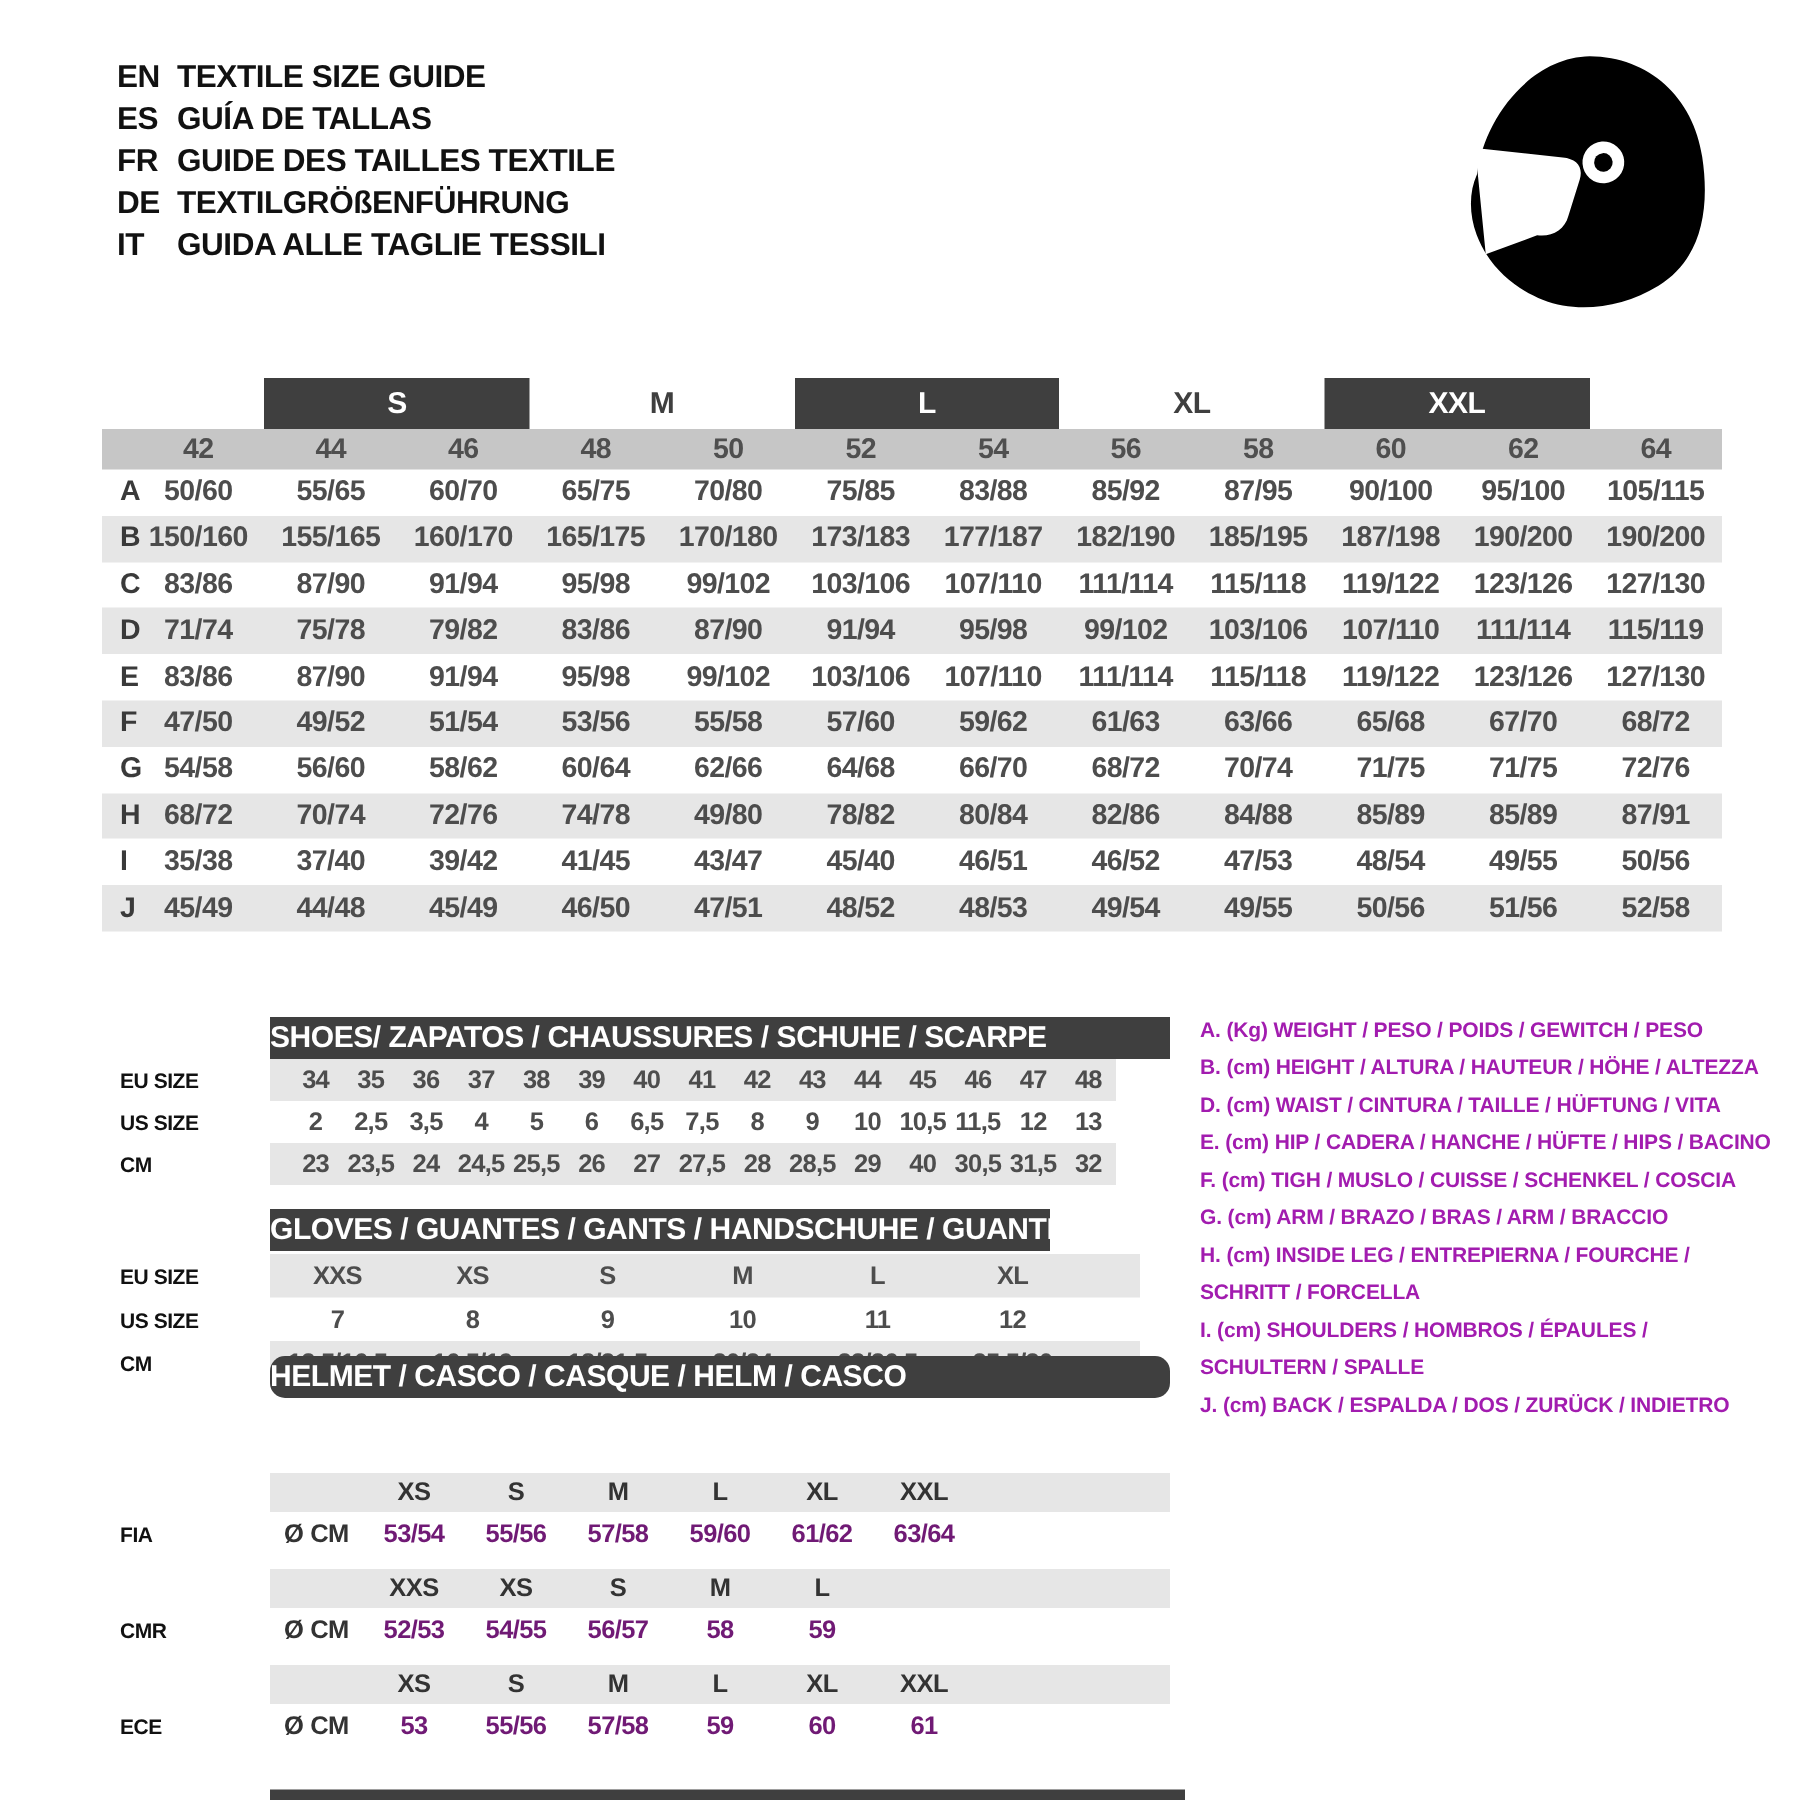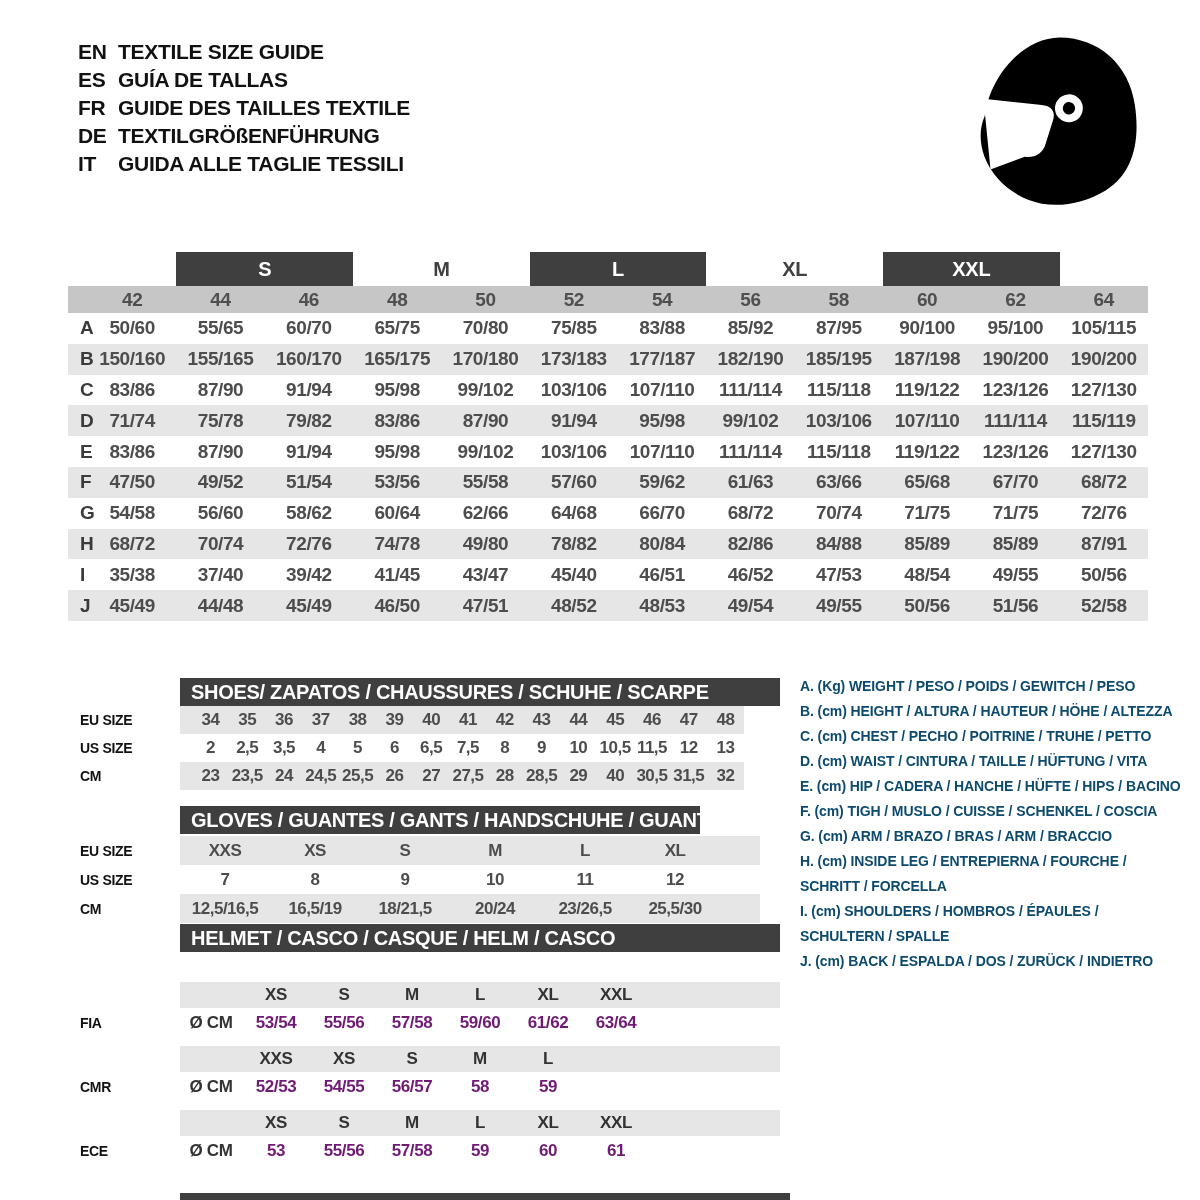--- a/index.html
+++ b/index.html
@@ -26,24 +26,24 @@
   .numrow{height:27px;background:#c6c6c6;display:flex;}
   .trow{height:30.8px;display:flex;}
   .stripe{background:#e6e6e6;}
   .tlabel{width:8px;padding-left:12px;display:flex;align-items:center;font-size:19px;color:#3a3a3a;}
   .tcell{flex:1;display:flex;align-items:center;justify-content:center;
         font-size:19px;color:#4d4d4d;letter-spacing:-0.4px;white-space:nowrap;}
   .numrow .tcell{color:#4f4f4f;}
 
   
   .sec-title{position:absolute;height:28px;background:#3f3f3f;color:#fff;display:flex;align-items:center;
-        padding-left:11px;font-size:20px;letter-spacing:-0.3px;white-space:nowrap;box-sizing:border-box;}
+        padding-left:0;font-size:20px;letter-spacing:-0.3px;white-space:nowrap;box-sizing:border-box;}
   .shoes-title{left:180px;top:678px;width:600px;}
   .gloves-title{left:180px;top:806px;width:520px;}
-  .helmet-title{left:180px;top:924px;width:600px;}
+  .helmet-title{left:180px;top:904px;width:600px;border-radius:10px;}
 
   
   .secrows{position:absolute;left:68px;width:712px;}
   .shoes-rows{top:706px;}
   .gloves-rows{top:836px;}
   .helmet-groups{top:982px;}
   .srow{position:relative;height:28px;}
   .gloves-rows .srow{height:29px;}
   .slabel{position:absolute;left:12px;top:0;height:100%;display:flex;align-items:center;
         font-size:14px;letter-spacing:-0.3px;color:#111;white-space:nowrap;}
@@ -57,21 +57,21 @@
   .hrow-v{height:30px;}
   .hband{width:600px;}
   .hunit{width:62px;display:flex;align-items:center;justify-content:center;font-size:17px;
         color:#333;letter-spacing:-0.3px;white-space:nowrap;}
   .hcell{width:68px;display:flex;align-items:center;justify-content:center;font-size:17px;
         color:#701a75;letter-spacing:-0.4px;white-space:nowrap;}
   .hrow-h .hcell{color:#333;}
 
   
   .legend{position:absolute;left:800px;top:674px;width:392px;}
-  .lline{display:block;line-height:25px;font-size:14px;letter-spacing:-0.1px;color:#0c4a6e;}
+  .lline{display:block;line-height:25px;font-size:14px;letter-spacing:-0.1px;color:#a21caf;}
 
   
   .bottom-bar{position:absolute;left:180px;top:1193px;width:610px;height:7px;background:#3f3f3f;}
 </style>
 </head>
 <body>
 
 <div class="page">
 
   <div class="langs">
@@ -462,23 +462,20 @@
     </div>
 
   <div class="legend">
       <div class="litem">
         <div class="lline">A. (Kg) WEIGHT / PESO / POIDS / GEWITCH / PESO</div>
       </div>
       <div class="litem">
         <div class="lline">B. (cm) HEIGHT / ALTURA / HAUTEUR / HÖHE / ALTEZZA</div>
       </div>
       <div class="litem">
-        <div class="lline">C. (cm) CHEST / PECHO / POITRINE / TRUHE / PETTO</div>
-      </div>
-      <div class="litem">
         <div class="lline">D. (cm) WAIST / CINTURA / TAILLE / HÜFTUNG / VITA</div>
       </div>
       <div class="litem">
         <div class="lline">E. (cm) HIP / CADERA / HANCHE / HÜFTE / HIPS / BACINO</div>
       </div>
       <div class="litem">
         <div class="lline">F. (cm) TIGH / MUSLO / CUISSE / SCHENKEL / COSCIA</div>
       </div>
       <div class="litem">
         <div class="lline">G. (cm) ARM / BRAZO / BRAS / ARM / BRACCIO</div>

